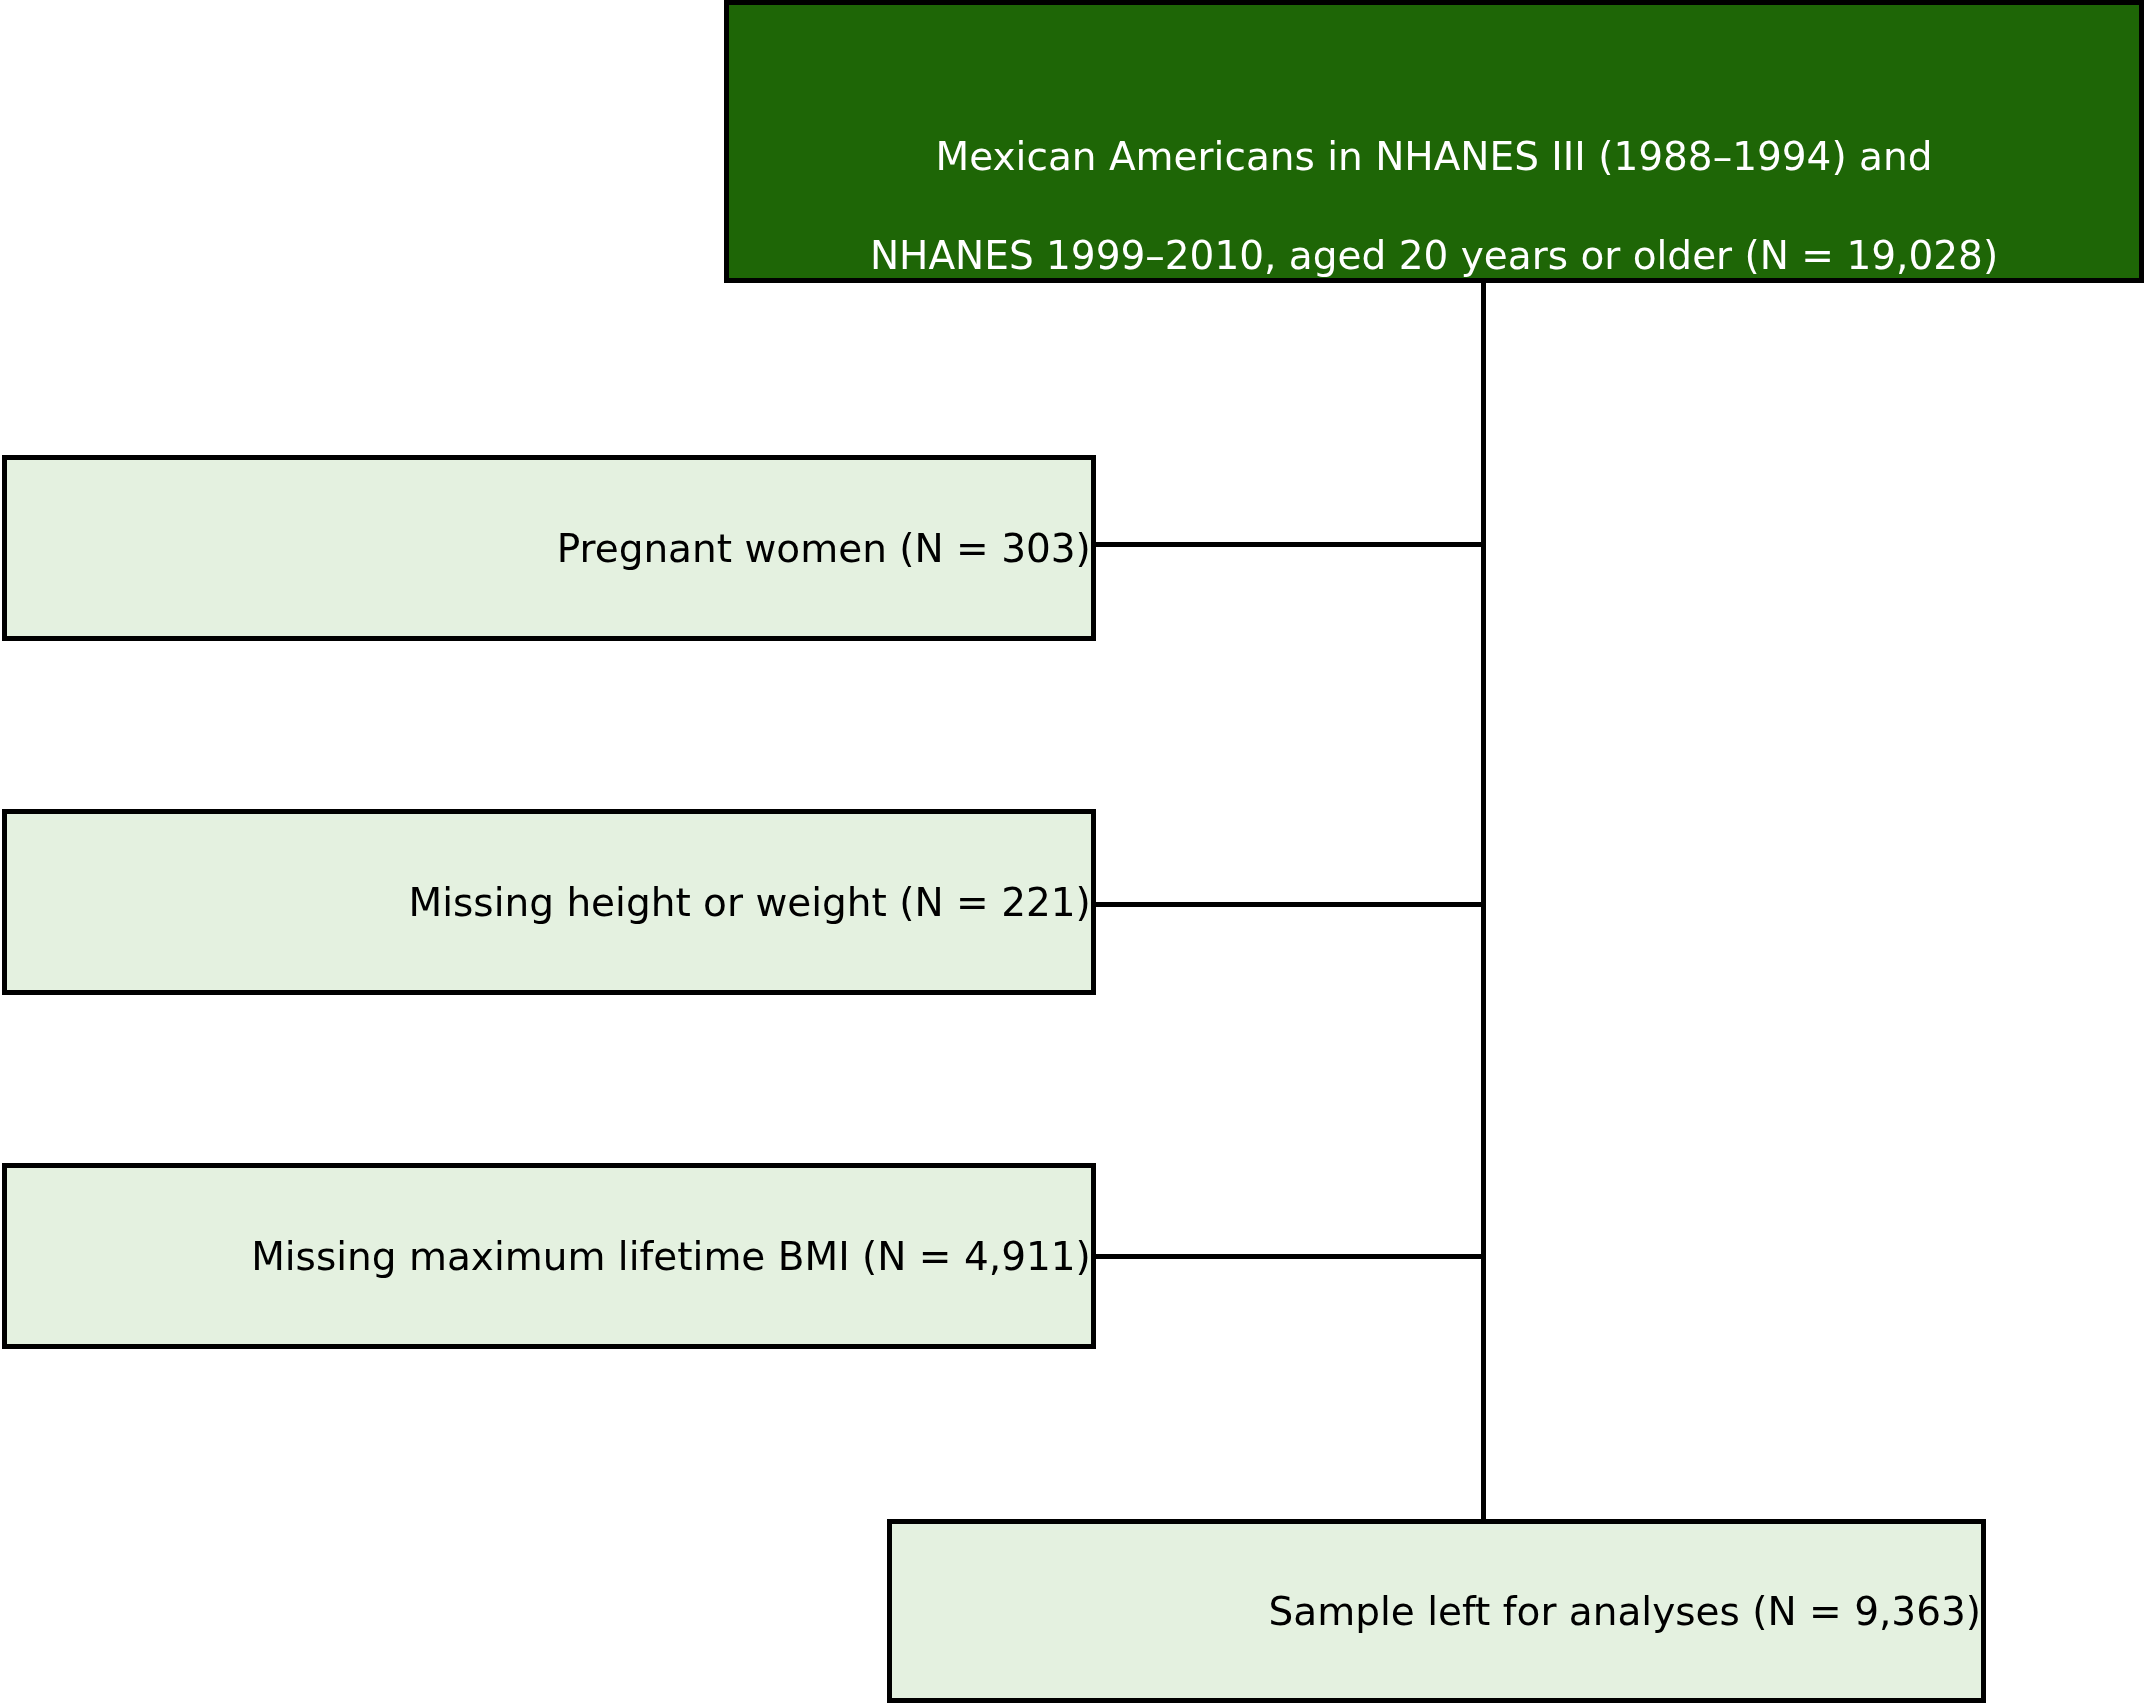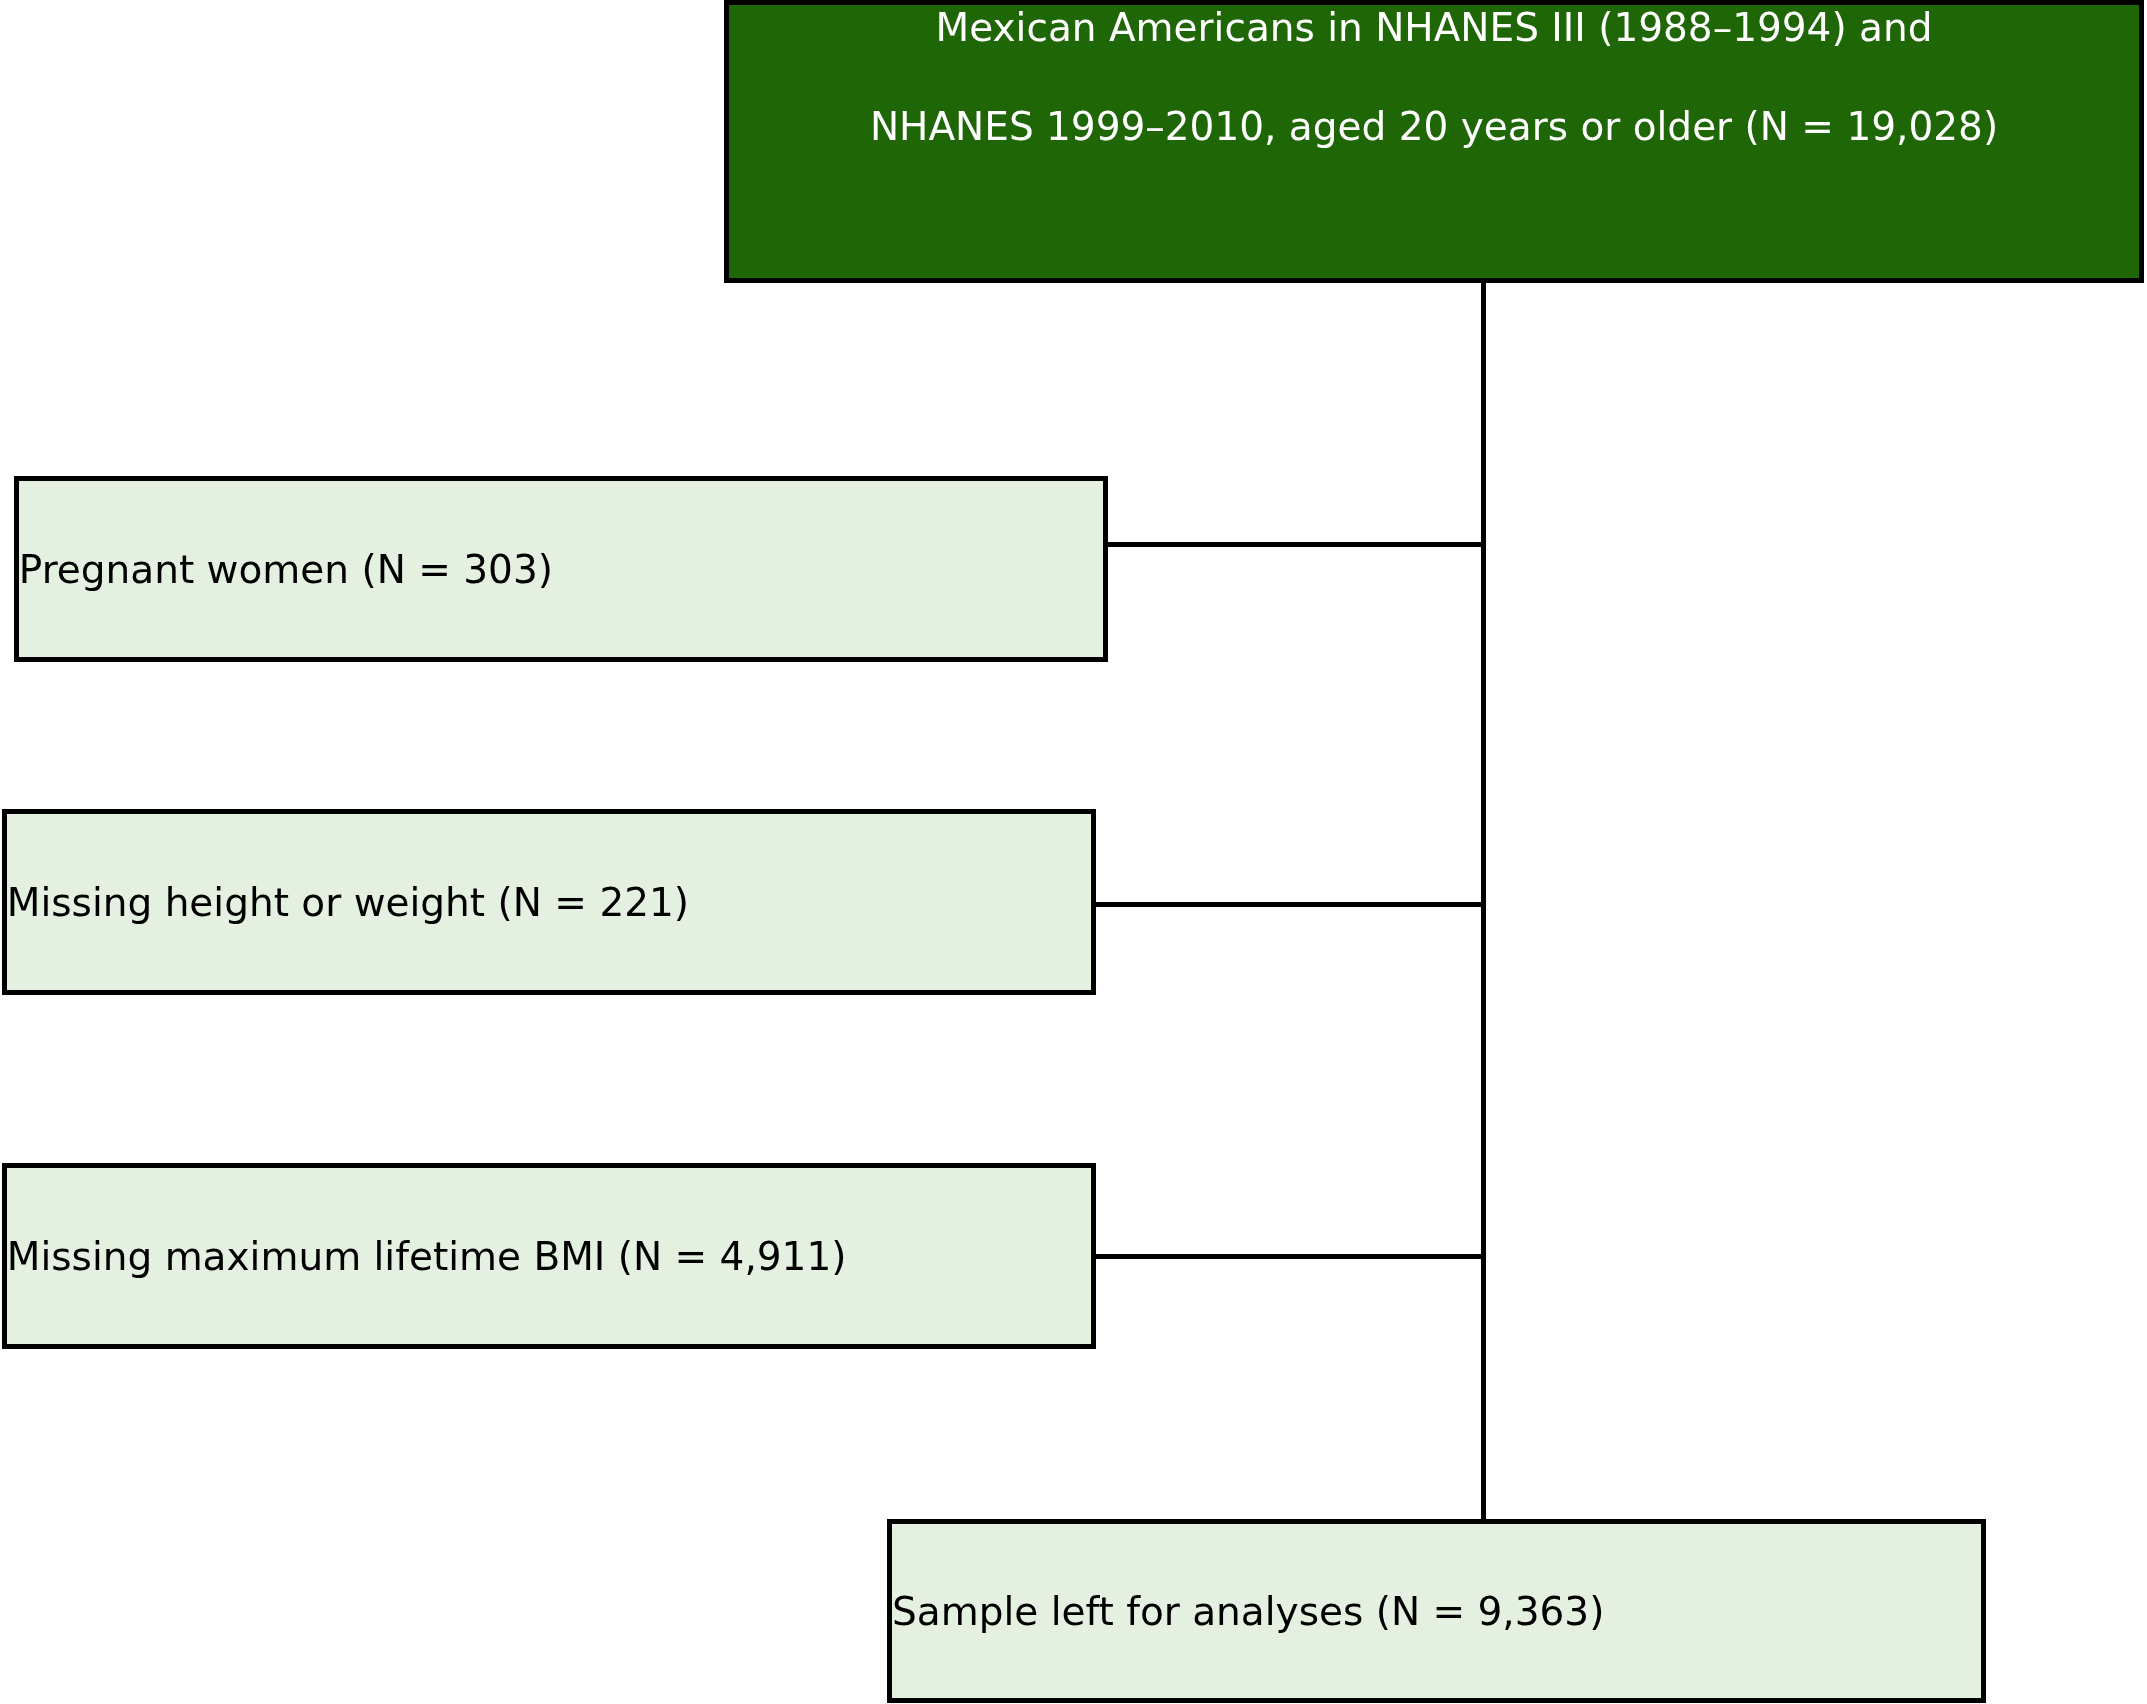--- a/index.html
+++ b/index.html
@@ -14,21 +14,21 @@
     background: #FFFFFF;
     font-family: "DejaVu Sans", "Liberation Sans", sans-serif;
     overflow: hidden;
   }
   .box {
     position: absolute;
     box-sizing: border-box;
     border: 5.3px solid #000000;
     display: flex;
     align-items: center;
-    justify-content: flex-start;
+    justify-content: flex-end;
     text-align: center;
   }
   .population-box {
     left: 724px;
     top: 0;
     width: 1420px;
     height: 283px;
     background: #1E6606;
     color: #FFFFFF;
     flex-direction: column;
@@ -36,21 +36,21 @@
     font-size: 39px;
   }
   .excl-box {
     left: 1.8px;
     width: 1094px;
     height: 186px;
     background: #E4F1E0;
     color: #000000;
     font-size: 39px;
   }
-  .excl-1 { top: 476px; margin-left: 12px; }
+  .excl-1 { top: 455px; }
   .excl-2 { top: 809px; }
   .excl-3 { top: 1163px; }
   .final-box {
     left: 887px;
     top: 1519px;
     width: 1099px;
     height: 184px;
     background: #E4F1E0;
     color: #000000;
     font-size: 39px;

